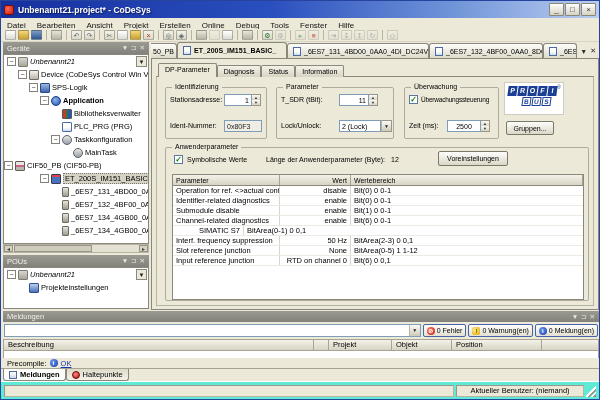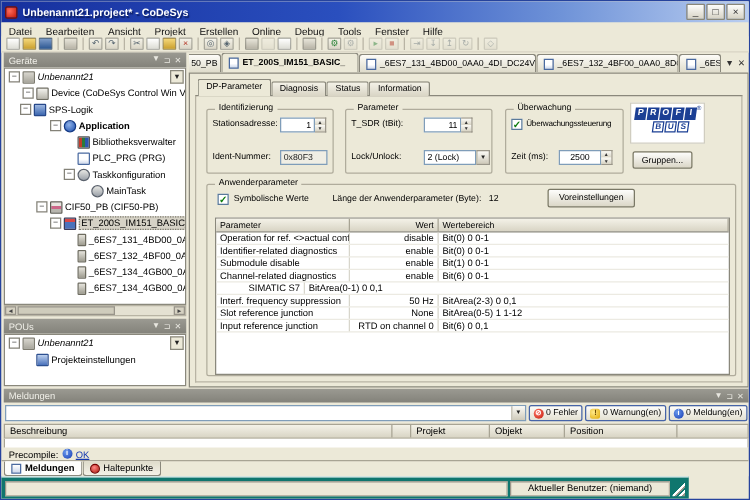--- a/index.html
+++ b/index.html
@@ -138,21 +138,21 @@
   #precompile{left:2px;top:357px;width:596px;height:10px;display:flex;align-items:center;gap:3px;padding:0 4px;font-size:7.5px;}
   #pc-ok{color:#1438b0;text-decoration:underline;}
 
   
   #bottom-tabs{left:0;top:367px;width:598px;height:13px;border-top:1px solid #a8a494;display:flex;align-items:flex-start;padding-left:2px;background:#ece9d8;}
   .btab{height:12px;border:1px solid #8a887c;border-top:none;border-radius:0 0 3px 3px;display:flex;align-items:center;gap:3px;
     padding:0 5px;font-size:7.5px;background:linear-gradient(#dedbca,#f4f2e8);}
   .btab.active{background:#fdfdfb;font-weight:bold;}
   .bt-ico{width:8px;height:8px;border:1px solid #4a6aa0;background:linear-gradient(#fff,#cdd8ec);flex:0 0 auto;}
   .bt-ico.hp{border-radius:50%;background:radial-gradient(circle at 40% 35%,#f88,#b01808);border-color:#700;}
-  #statusbar{left:0;top:380px;width:550px;height:18px;background:#0f766e;border-top:1px solid #fff;display:flex;align-items:center;gap:2px;padding:2px 3px;}
+  #statusbar{left:0;top:380px;width:598px;height:18px;background:#5eead4;border-top:1px solid #fff;display:flex;align-items:center;gap:2px;padding:2px 3px;}
   .st-seg{height:12px;border:1px solid #b8b4a4;border-top-color:#9a968a;border-left-color:#9a968a;background:#ece9d8;
     display:flex;align-items:center;padding:0 5px;font-size:7.5px;white-space:nowrap;}
   #st-left{flex:1;}
   #st-user{width:128px;justify-content:center;}
   #grip{width:10px;height:12px;background:
     linear-gradient(135deg,transparent 50%,#fff 50%,#fff 60%,#9a968a 60%,#9a968a 70%,transparent 70%,transparent 75%,#fff 75%,#fff 85%,#9a968a 85%);}
 </style>
 </head>
 <body>
 
@@ -230,21 +230,21 @@
       <span class="exp">−</span>
       <span class="ni i-project"></span>
       <span class="tlbl">Unbenannt21</span>
       <span class="rowdrop">▼</span>
     </div>
     <div class="trow" style="padding-left:14px">
       <span class="exp">−</span>
       <span class="ni i-device"></span>
       <span class="tlbl">Device (CoDeSys Control Win V3)</span>
     </div>
-    <div class="trow" style="padding-left:12px">
+    <div class="trow" style="padding-left:25px">
       <span class="exp">−</span>
       <span class="ni i-sps"></span>
       <span class="tlbl">SPS-Logik</span>
     </div>
     <div class="trow bd" style="padding-left:36px">
       <span class="exp">−</span>
       <span class="ni i-app"></span>
       <span class="tlbl">Application</span>
     </div>
     <div class="trow" style="padding-left:47px">
@@ -260,21 +260,21 @@
     <div class="trow" style="padding-left:47px">
       <span class="exp">−</span>
       <span class="ni i-task"></span>
       <span class="tlbl">Taskkonfiguration</span>
     </div>
     <div class="trow" style="padding-left:58px">
       <span class="noexp"></span>
       <span class="ni i-task"></span>
       <span class="tlbl">MainTask</span>
     </div>
-    <div class="trow" style="padding-left:25px">
+    <div class="trow" style="">
       <span class="exp">−</span>
       <span class="ni i-bus"></span>
       <span class="tlbl">CIF50_PB (CIF50-PB)</span>
     </div>
     <div class="trow" style="padding-left:36px">
       <span class="exp">−</span>
       <span class="ni i-slave"></span>
       <span class="tlbl sel-lbl">ET_200S_IM151_BASIC_ (ET 20</span>
     </div>
     <div class="trow" style="padding-left:47px">

